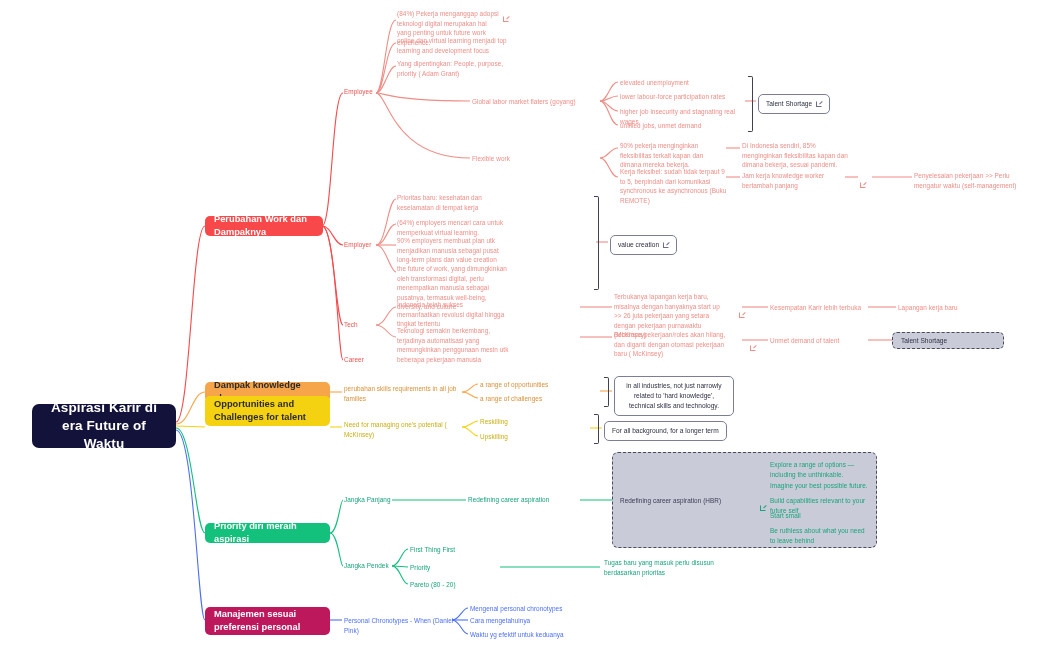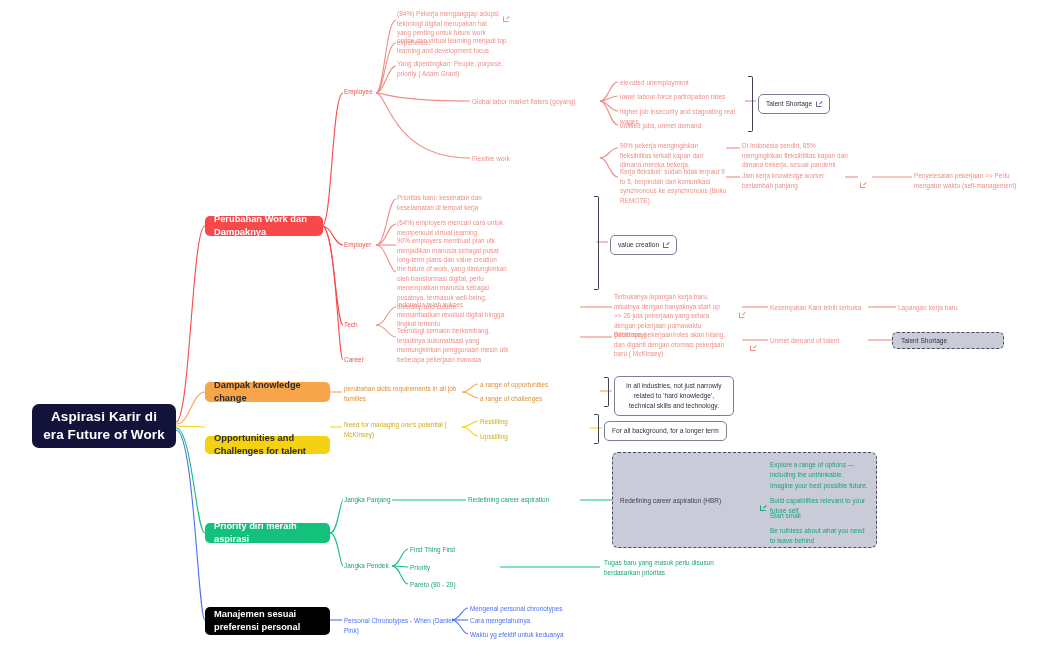--- a/index.html
+++ b/index.html
@@ -16,21 +16,21 @@
         display:flex;align-items:center;justify-content:center;padding:7px 10px;
         letter-spacing:.1px;}
 
   
   .pill{border-radius:5px;padding:5px 9px;font-size:9.3px;font-weight:700;
         line-height:1.35;display:flex;align-items:center;}
   .pill.red   {background:#f8484a;color:#ffffff;}
   .pill.orange{background:#f7a54a;color:#2b2b2b;}
   .pill.yellow{background:#f5d211;color:#2b2b2b;}
   .pill.green {background:#13c07c;color:#ffffff;}
-  .pill.blue  {background:#000000;color:#ffffff;}
+  .pill.blue  {background:#be185d;color:#ffffff;}
 
   
   .leaf{font-size:6.4px;line-height:1.5;letter-spacing:.05px;}
   .leaf.c-red   {color:#e8534f;}
   .leaf.c-redl  {color:#ef8d86;}
   .leaf.c-orange{color:#d98f35;}
   .leaf.c-yellow{color:#c9ae12;}
   .leaf.c-green {color:#17a37a;}
   .leaf.c-blue  {color:#4b6ef5;}
   .leaf.c-dark  {color:#3b3b54;}
@@ -141,31 +141,31 @@
 
       <path d="M330 620 L342 620" stroke="#4b6ef5"></path>
       <path d="M452 620 C460 620 462 608 468 608" stroke="#4b6ef5"></path>
       <path d="M452 620 C460 620 462 620 468 620" stroke="#4b6ef5"></path>
       <path d="M452 620 C460 620 462 634 468 634" stroke="#4b6ef5"></path>
     </g>
   </svg>
 
   
   <div class="node root" style="left:32px;top:404px;width:144px;height:44px;">
-    <span>Aspirasi Karir di era Future of Work</span>
+    <span>Aspirasi Karir di era Future of Waktu</span>
   </div>
 
   
   <div class="node pill red" style="left:205px;top:216px;width:118px;height:20px;">
     <span>Perubahan Work dan Dampaknya</span>
   </div>
   <div class="node pill orange" style="left:205px;top:382px;width:125px;height:20px;">
     <span>Dampak knowledge change</span>
   </div>
-  <div class="node pill yellow" style="left:205px;top:436px;width:125px;height:18px;">
+  <div class="node pill yellow" style="left:205px;top:396px;width:125px;height:30px;">
     <span>Opportunities and Challenges for talent</span>
   </div>
   <div class="node pill green" style="left:205px;top:523px;width:125px;height:20px;">
     <span>Priority diri meraih aspirasi</span>
   </div>
   <div class="node pill blue" style="left:205px;top:607px;width:125px;height:28px;">
     <span>Manajemen sesuai preferensi personal</span>
   </div>
 
   

